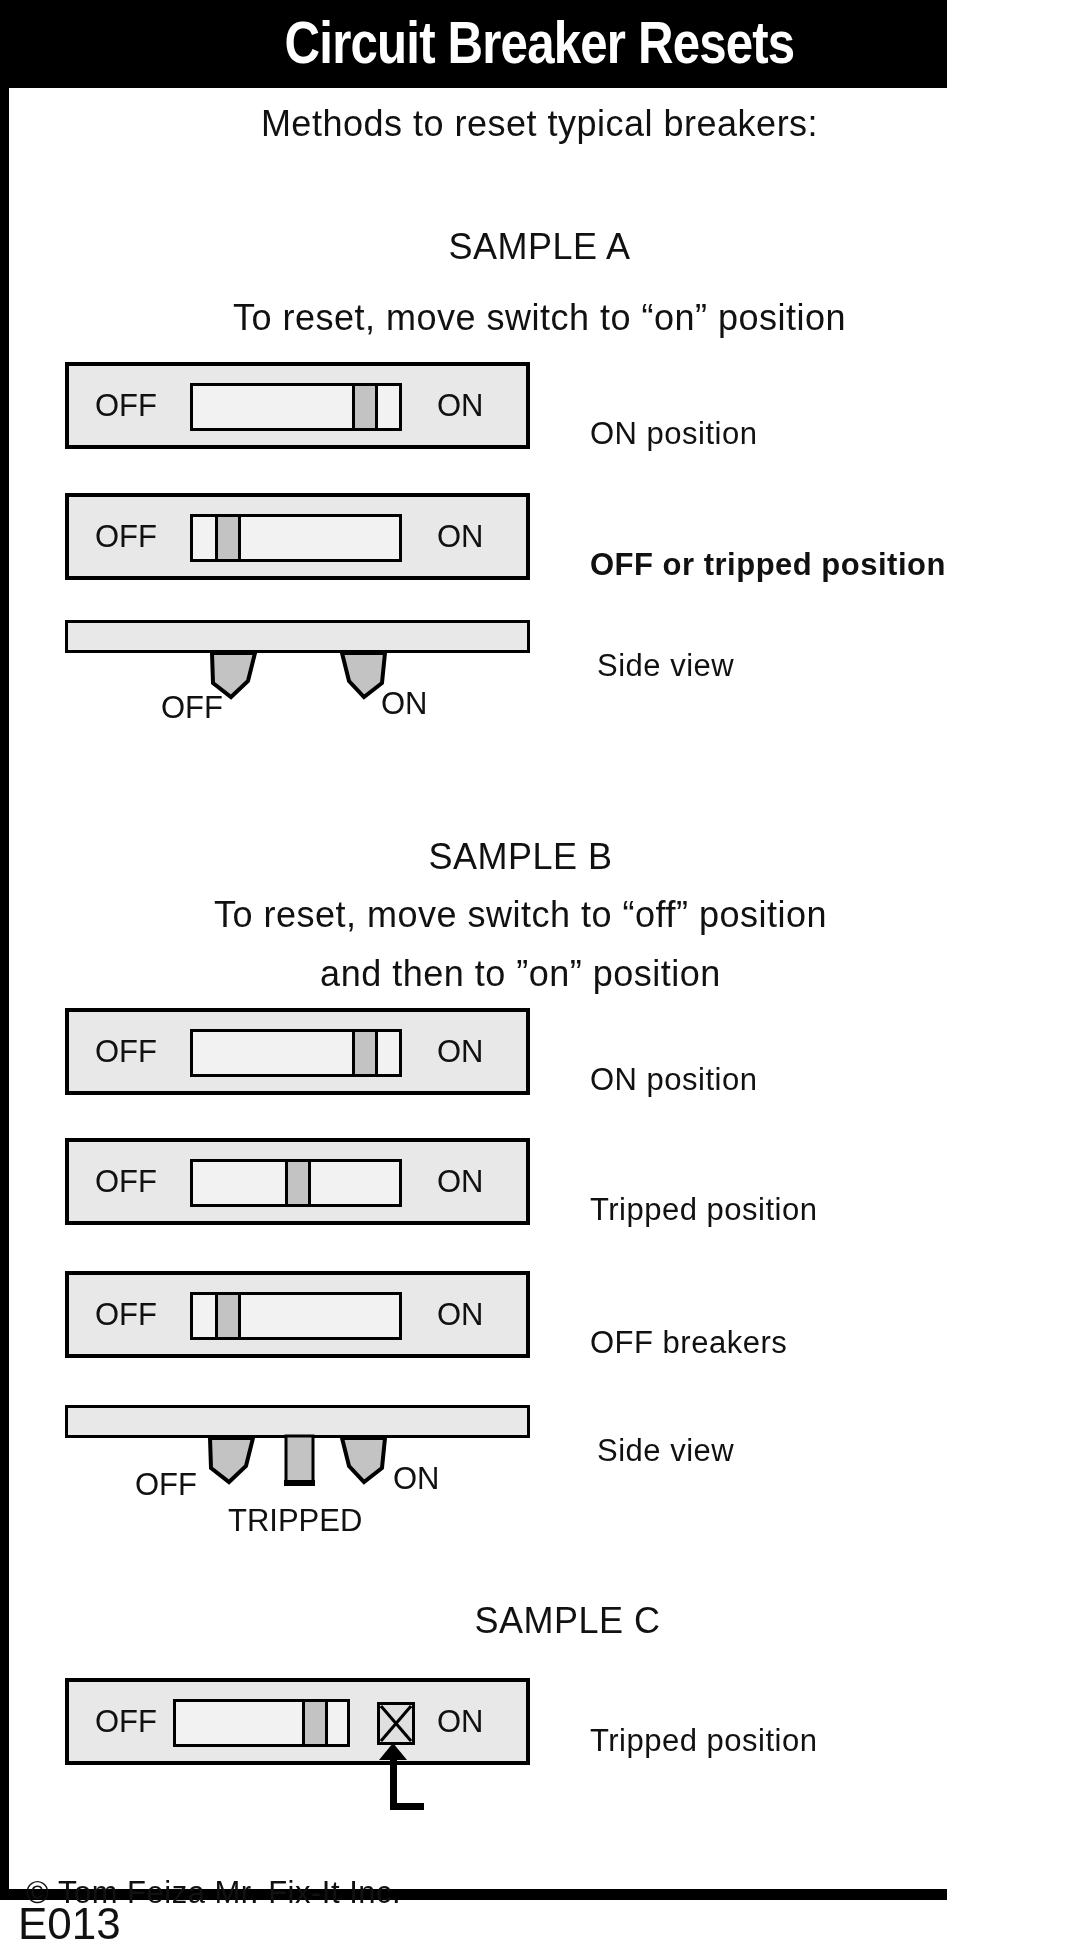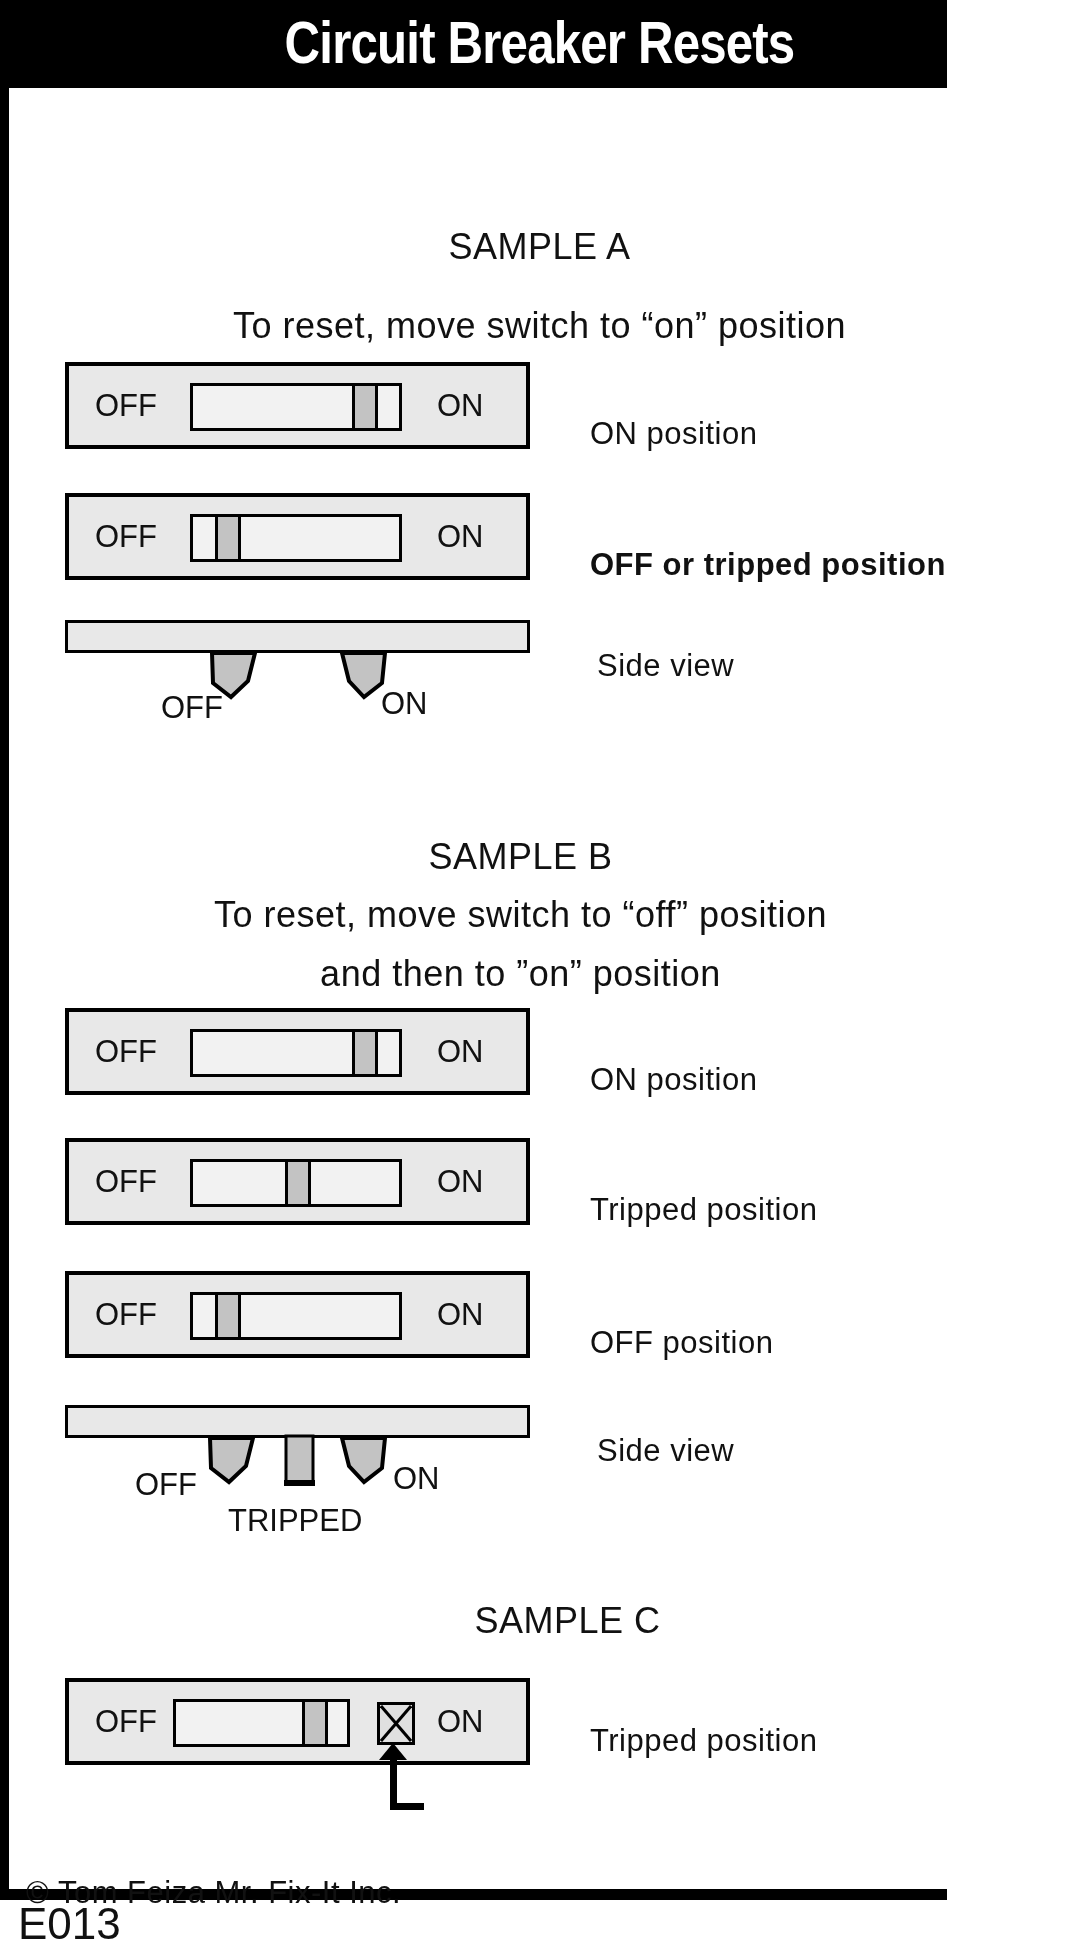--- a/index.html
+++ b/index.html
@@ -62,23 +62,24 @@
 <body>
 
 <div class="page">
 
   <div class="frame"></div>
 
   <div class="titlebar">
     <div class="t">Circuit Breaker Resets</div>
   </div>
 
+  <div class="txt center h36" style="top:103px;">Methods to reset typical breakers:</div>
 
   <div class="txt center h36" style="top:226px;">SAMPLE A</div>
-  <div class="txt center h36" style="top:305px;">To reset, move switch to “on” position</div>
+  <div class="txt center h36" style="top:297px;">To reset, move switch to “on” position</div>
 
   <div class="breaker pos-on" style="top:362px;">
     <span class="off">OFF</span>
     <div class="slot">
       <div class="handle"></div>
     </div>
     <span class="on">ON</span>
   </div>
   <div class="txt h31" style="left:590px;top:388px;">ON position</div>
 
@@ -124,21 +125,21 @@
   </div>
   <div class="txt h31" style="left:590px;top:1164px;">Tripped position</div>
 
   <div class="breaker pos-off" style="top:1271px;">
     <span class="off">OFF</span>
     <div class="slot">
       <div class="handle"></div>
     </div>
     <span class="on">ON</span>
   </div>
-  <div class="txt h31" style="left:590px;top:1297px;">OFF position</div>
+  <div class="txt h31" style="left:590px;top:1297px;">OFF breakers</div>
 
   <div class="sideview" style="top:1405px;height:145px;">
     <div class="sidebar-strip"></div>
     <svg viewBox="0 0 465 56">
       <polygon points="145,2 188,2 181,30 164,46 146,32" fill="#c3c3c3" stroke="#000" stroke-width="4"></polygon>
       <rect x="221" y="0" width="27" height="46" fill="#c3c3c3" stroke="#000" stroke-width="3"></rect>
       <line x1="219" y1="47" x2="250" y2="47" stroke="#000" stroke-width="6"></line>
       <polygon points="277,2 320,2 317,32 299,46 284,30" fill="#c3c3c3" stroke="#000" stroke-width="4"></polygon>
     </svg>
     <span class="lbl" style="left:70px;top:62px;">OFF</span>

